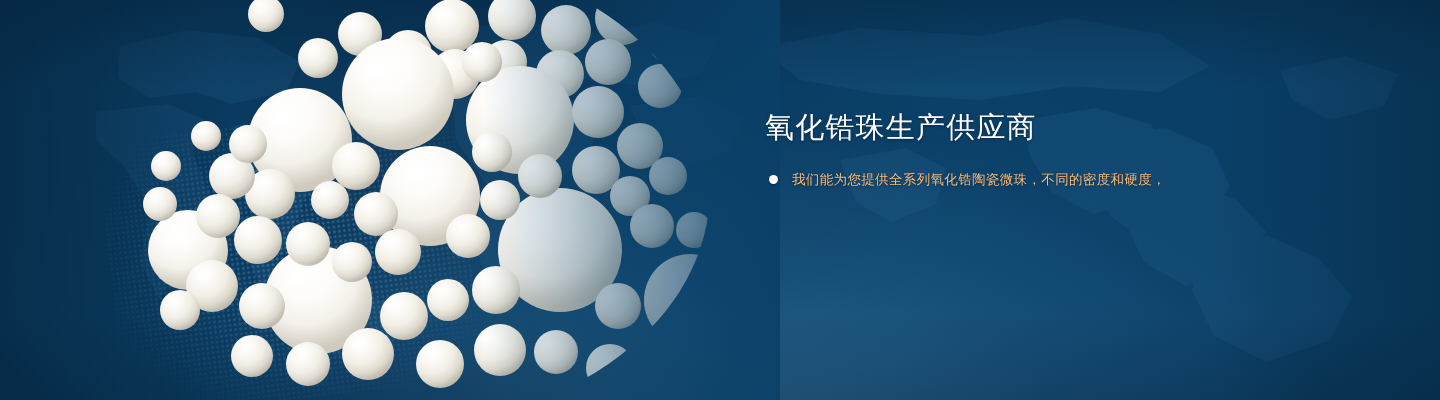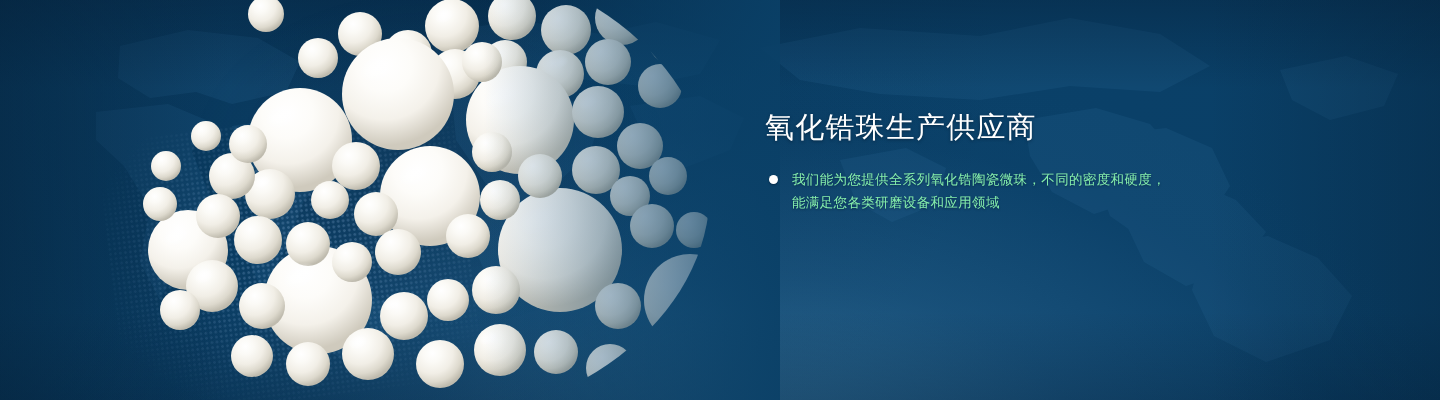--- a/index.html
+++ b/index.html
@@ -116,21 +116,21 @@
     top: 7px;
     width: 9px;
     height: 9px;
     border-radius: 50%;
     background: #ffffff;
     box-shadow: 0 1px 2px rgba(2,22,42,0.5);
   }
   .bullet-line {
     font-size: 13.5px;
     line-height: 23px;
-    color: #86efac;
+    color: #fdba74;
     letter-spacing: 0.35px;
     text-shadow: 0 1px 2px rgba(2,22,42,0.5);
     white-space: nowrap;
   }
 </style>
 </head>
 <body>
 
 <div id="banner">
 
@@ -302,21 +302,20 @@
 
   <div class="content">
 
     <div class="headline">氧化锆珠生产供应商</div>
 
     <div class="bullets">
 
       <div class="bullet-row">
         <span class="bullet-dot"></span>
         <div class="bullet-line">我们能为您提供全系列氧化锆陶瓷微珠，不同的密度和硬度，</div>
-        <div class="bullet-line">能满足您各类研磨设备和应用领域</div>
       </div>
 
 
 
     </div>
   </div>
 
 </div>
 
 </body></html>

